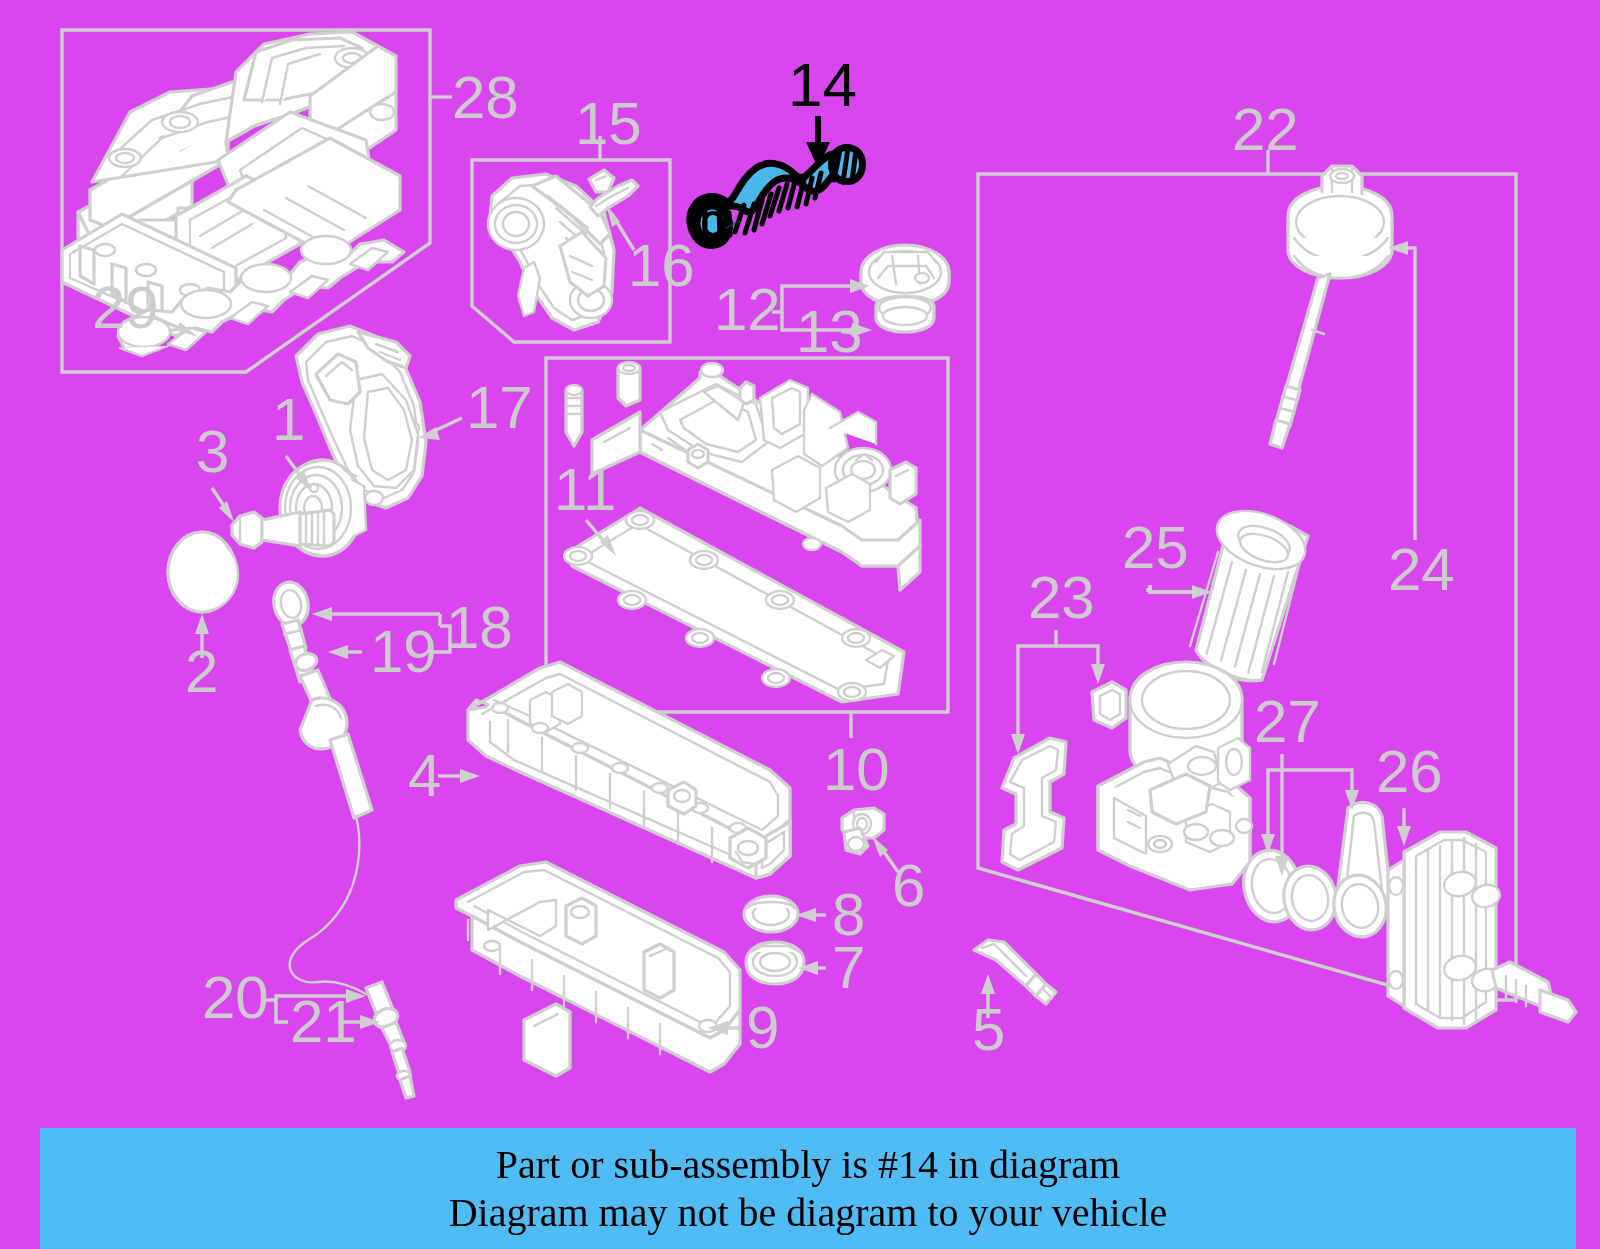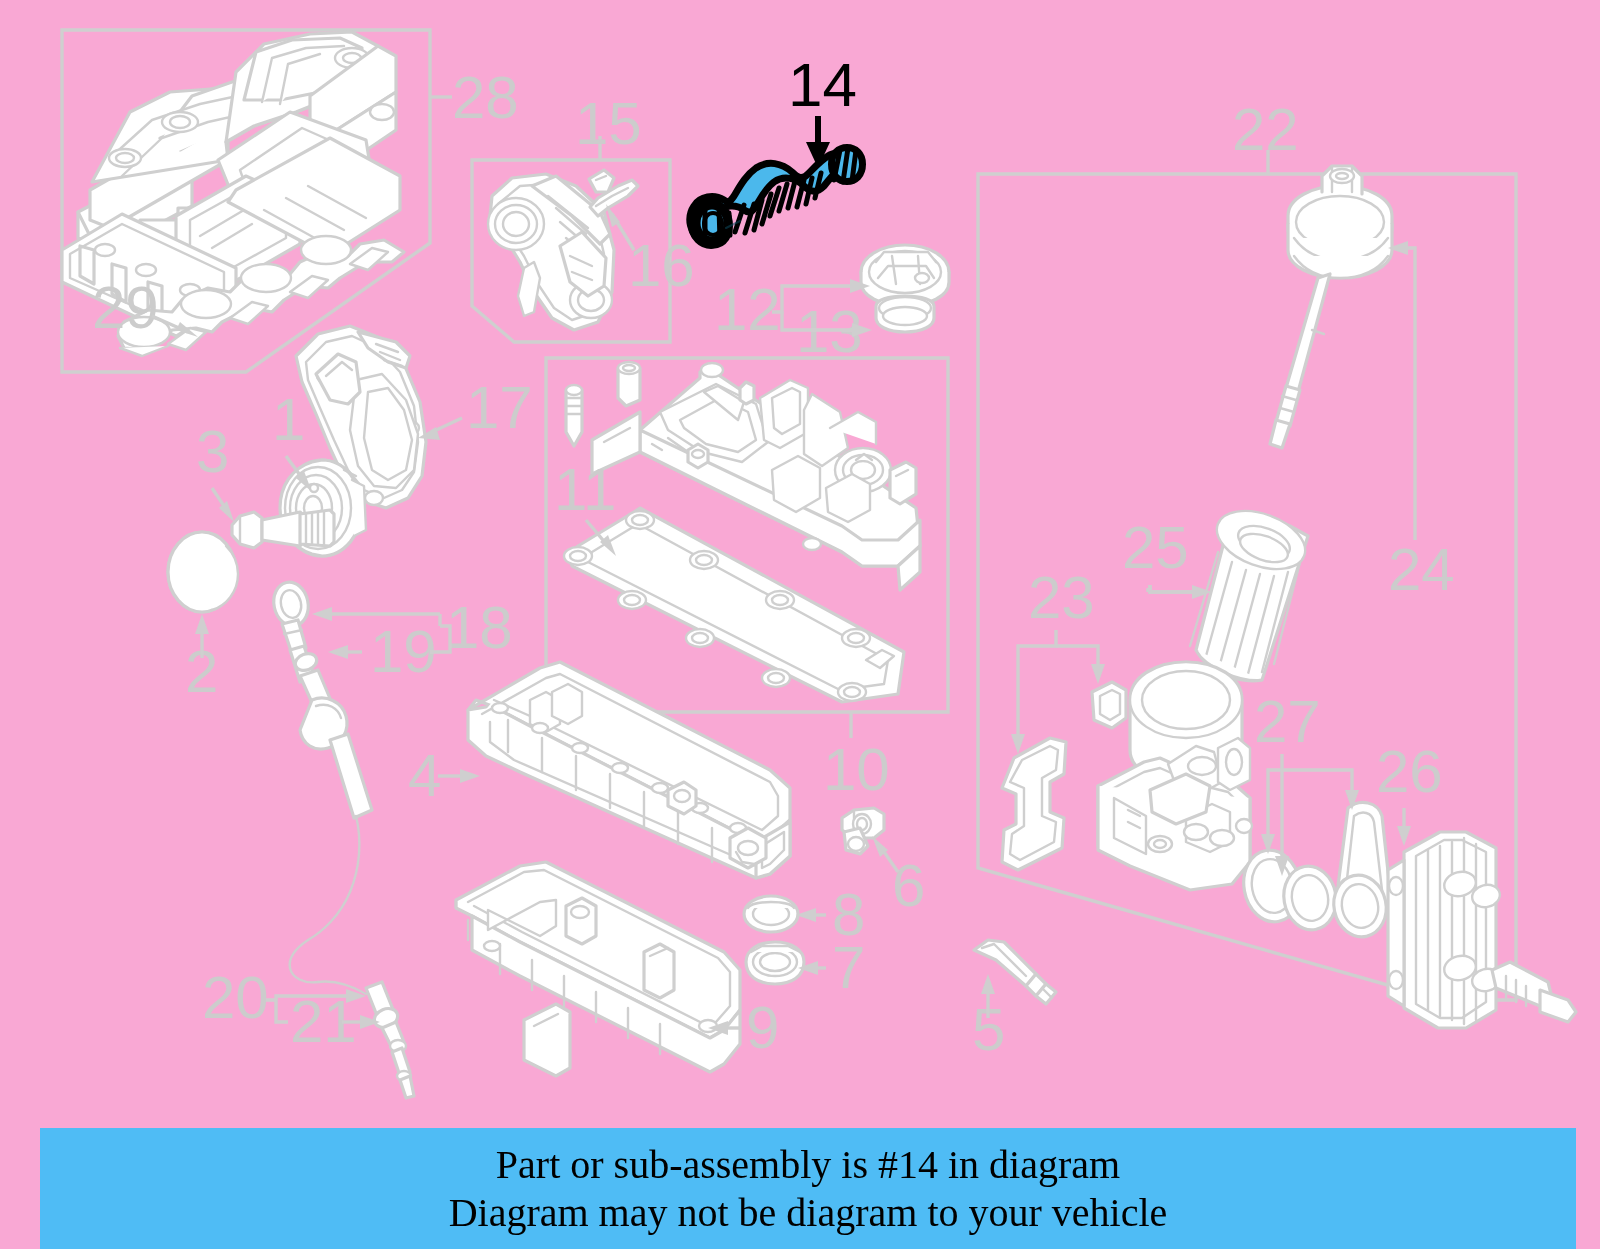--- a/index.html
+++ b/index.html
@@ -2,21 +2,21 @@
 <html><head>
 <meta charset="utf-8">
 <title>Engine Parts Diagram</title>
 <style>
   html,body{margin:0;padding:0;background:#ffffff;}
   body{
     width:1600px;height:1249px;
     font-family:"Liberation Sans", sans-serif;
     overflow:hidden;position:relative;
   }
-  #stage{position:absolute;left:0;top:0;width:1600px;height:1249px;background:#f9a8d4;}
+  #stage{position:absolute;left:0;top:0;width:1600px;height:1249px;background:#d946ef;}
   #diagram{position:absolute;left:0;top:0;width:1600px;height:1249px;}
   .banner{
     position:absolute;left:40px;top:1128px;width:1536px;height:121px;
     background:#4FBCF5;
     display:flex;flex-direction:column;align-items:center;justify-content:center;
     box-sizing:border-box;
   }
   .banner-line{
     font-family:"Liberation Serif", serif;
     font-size:40px;color:#000;line-height:1.18;text-align:center;

